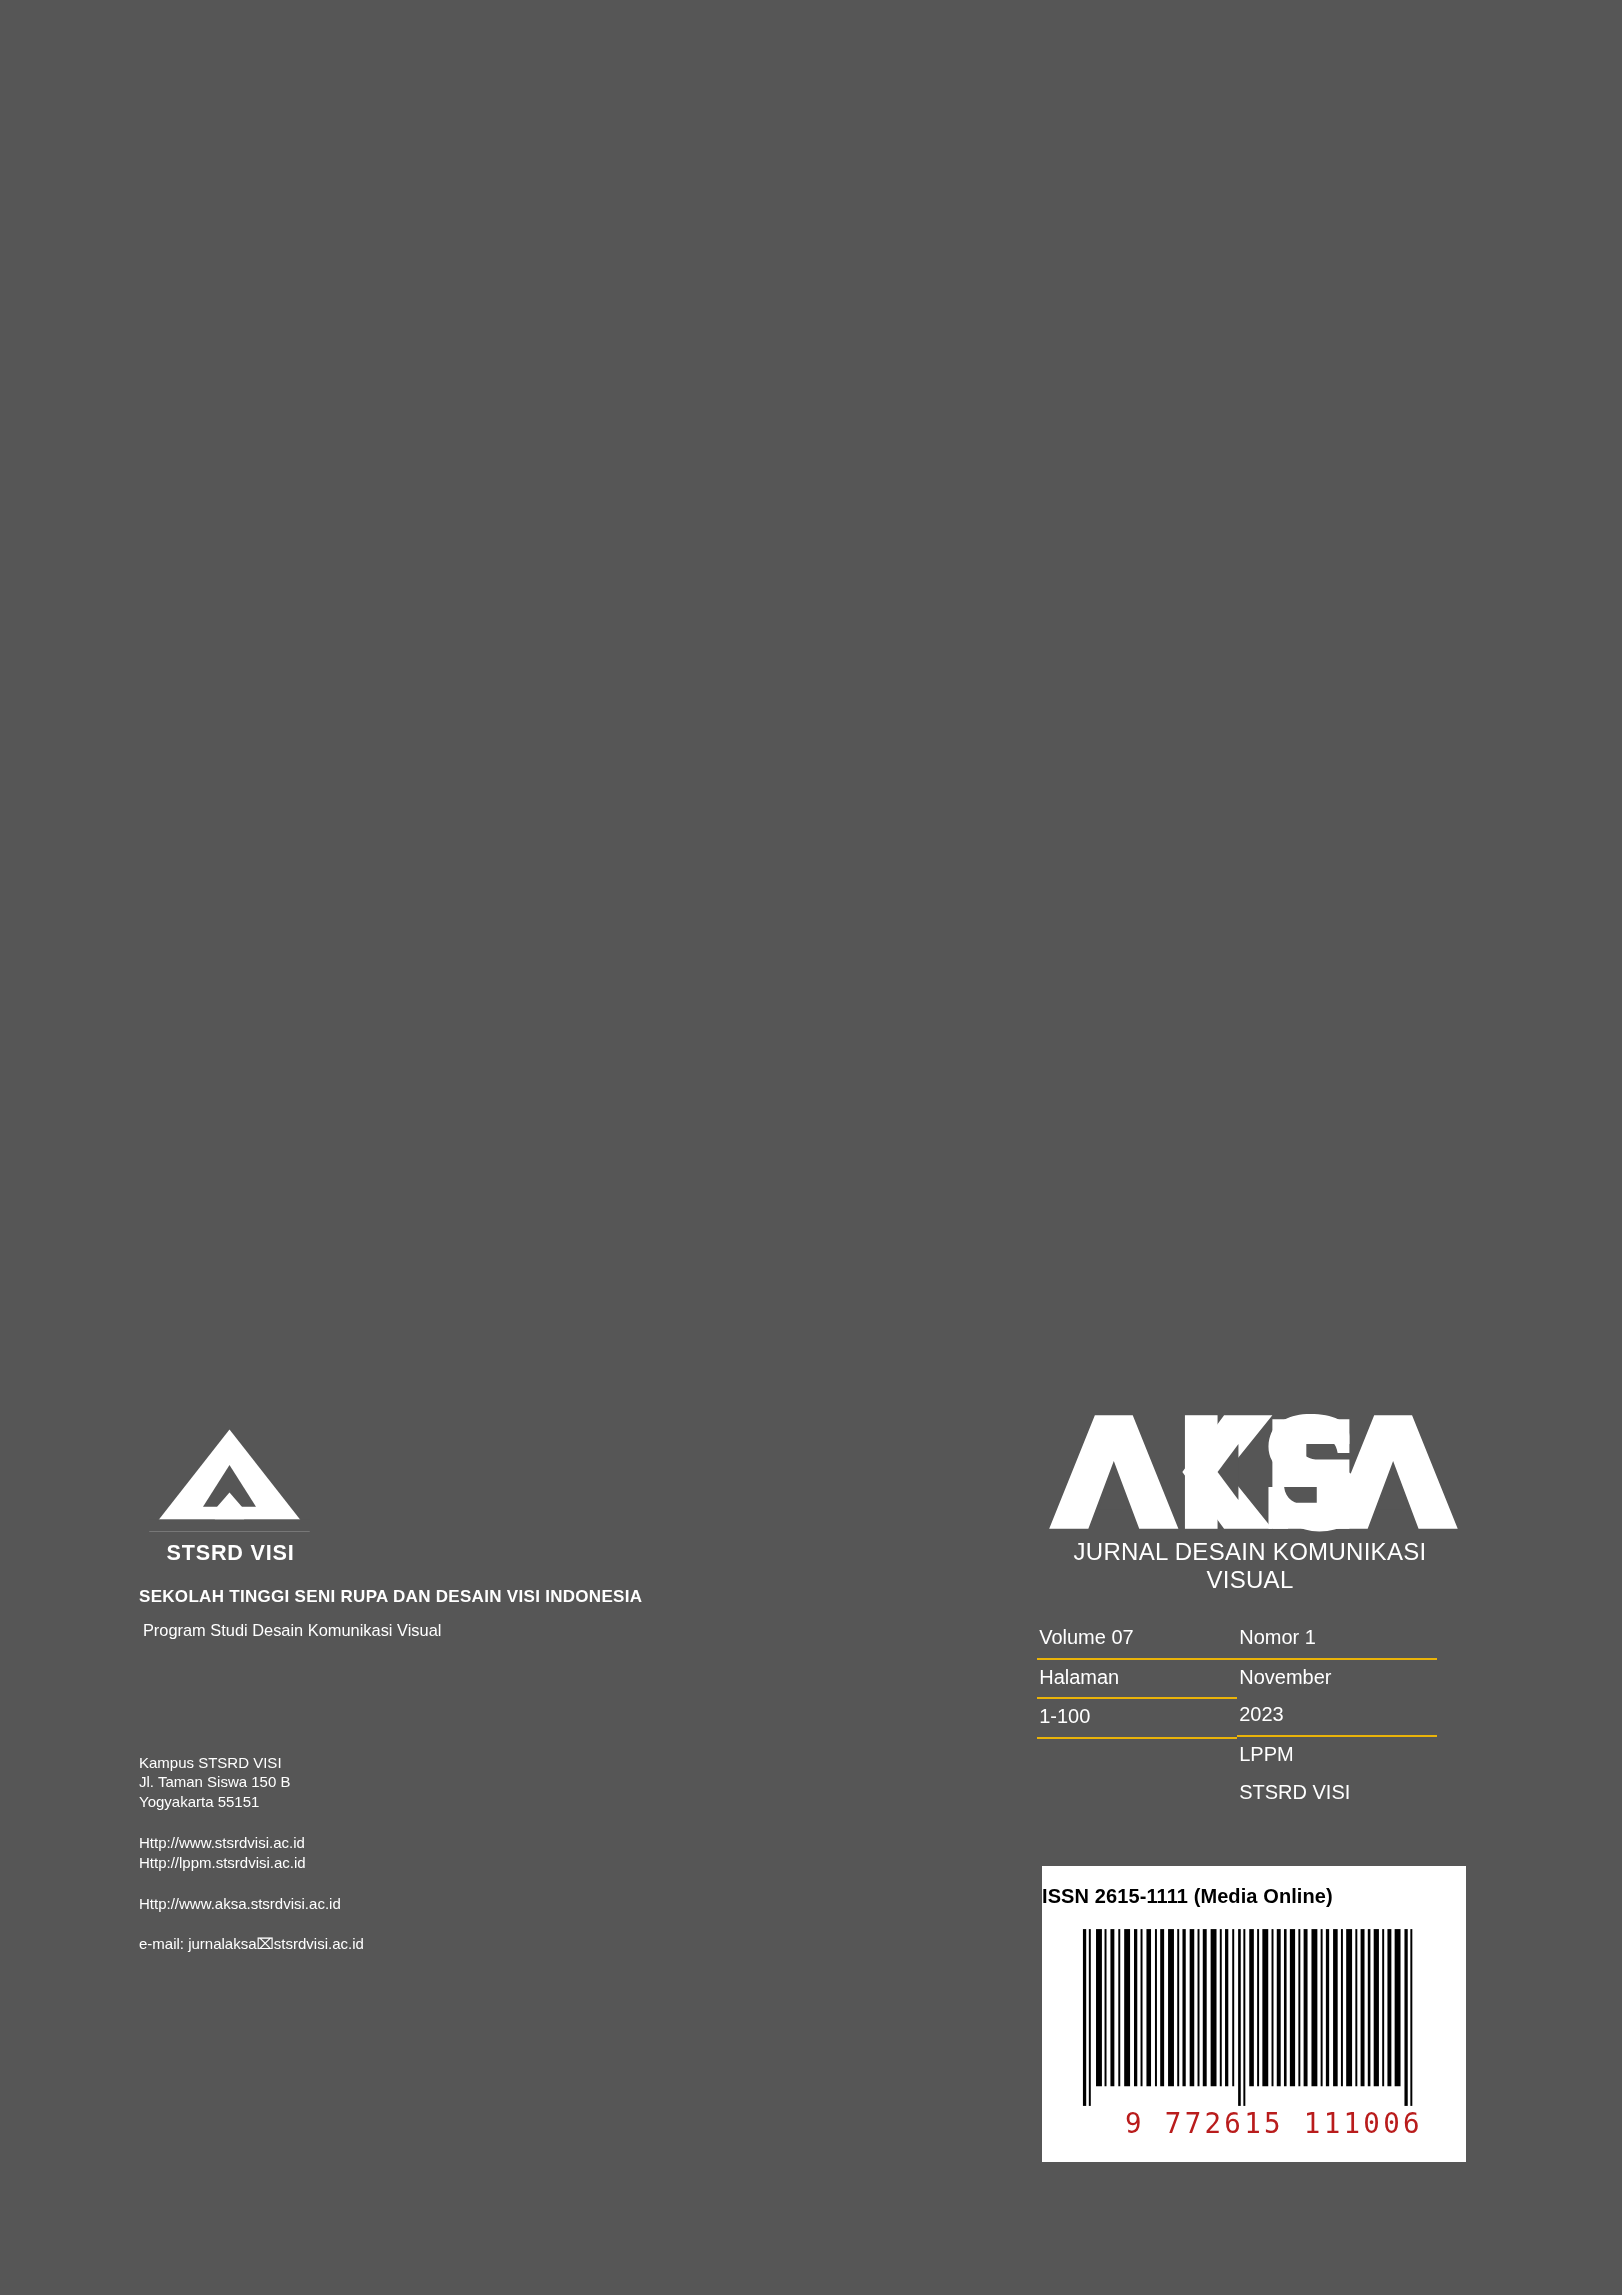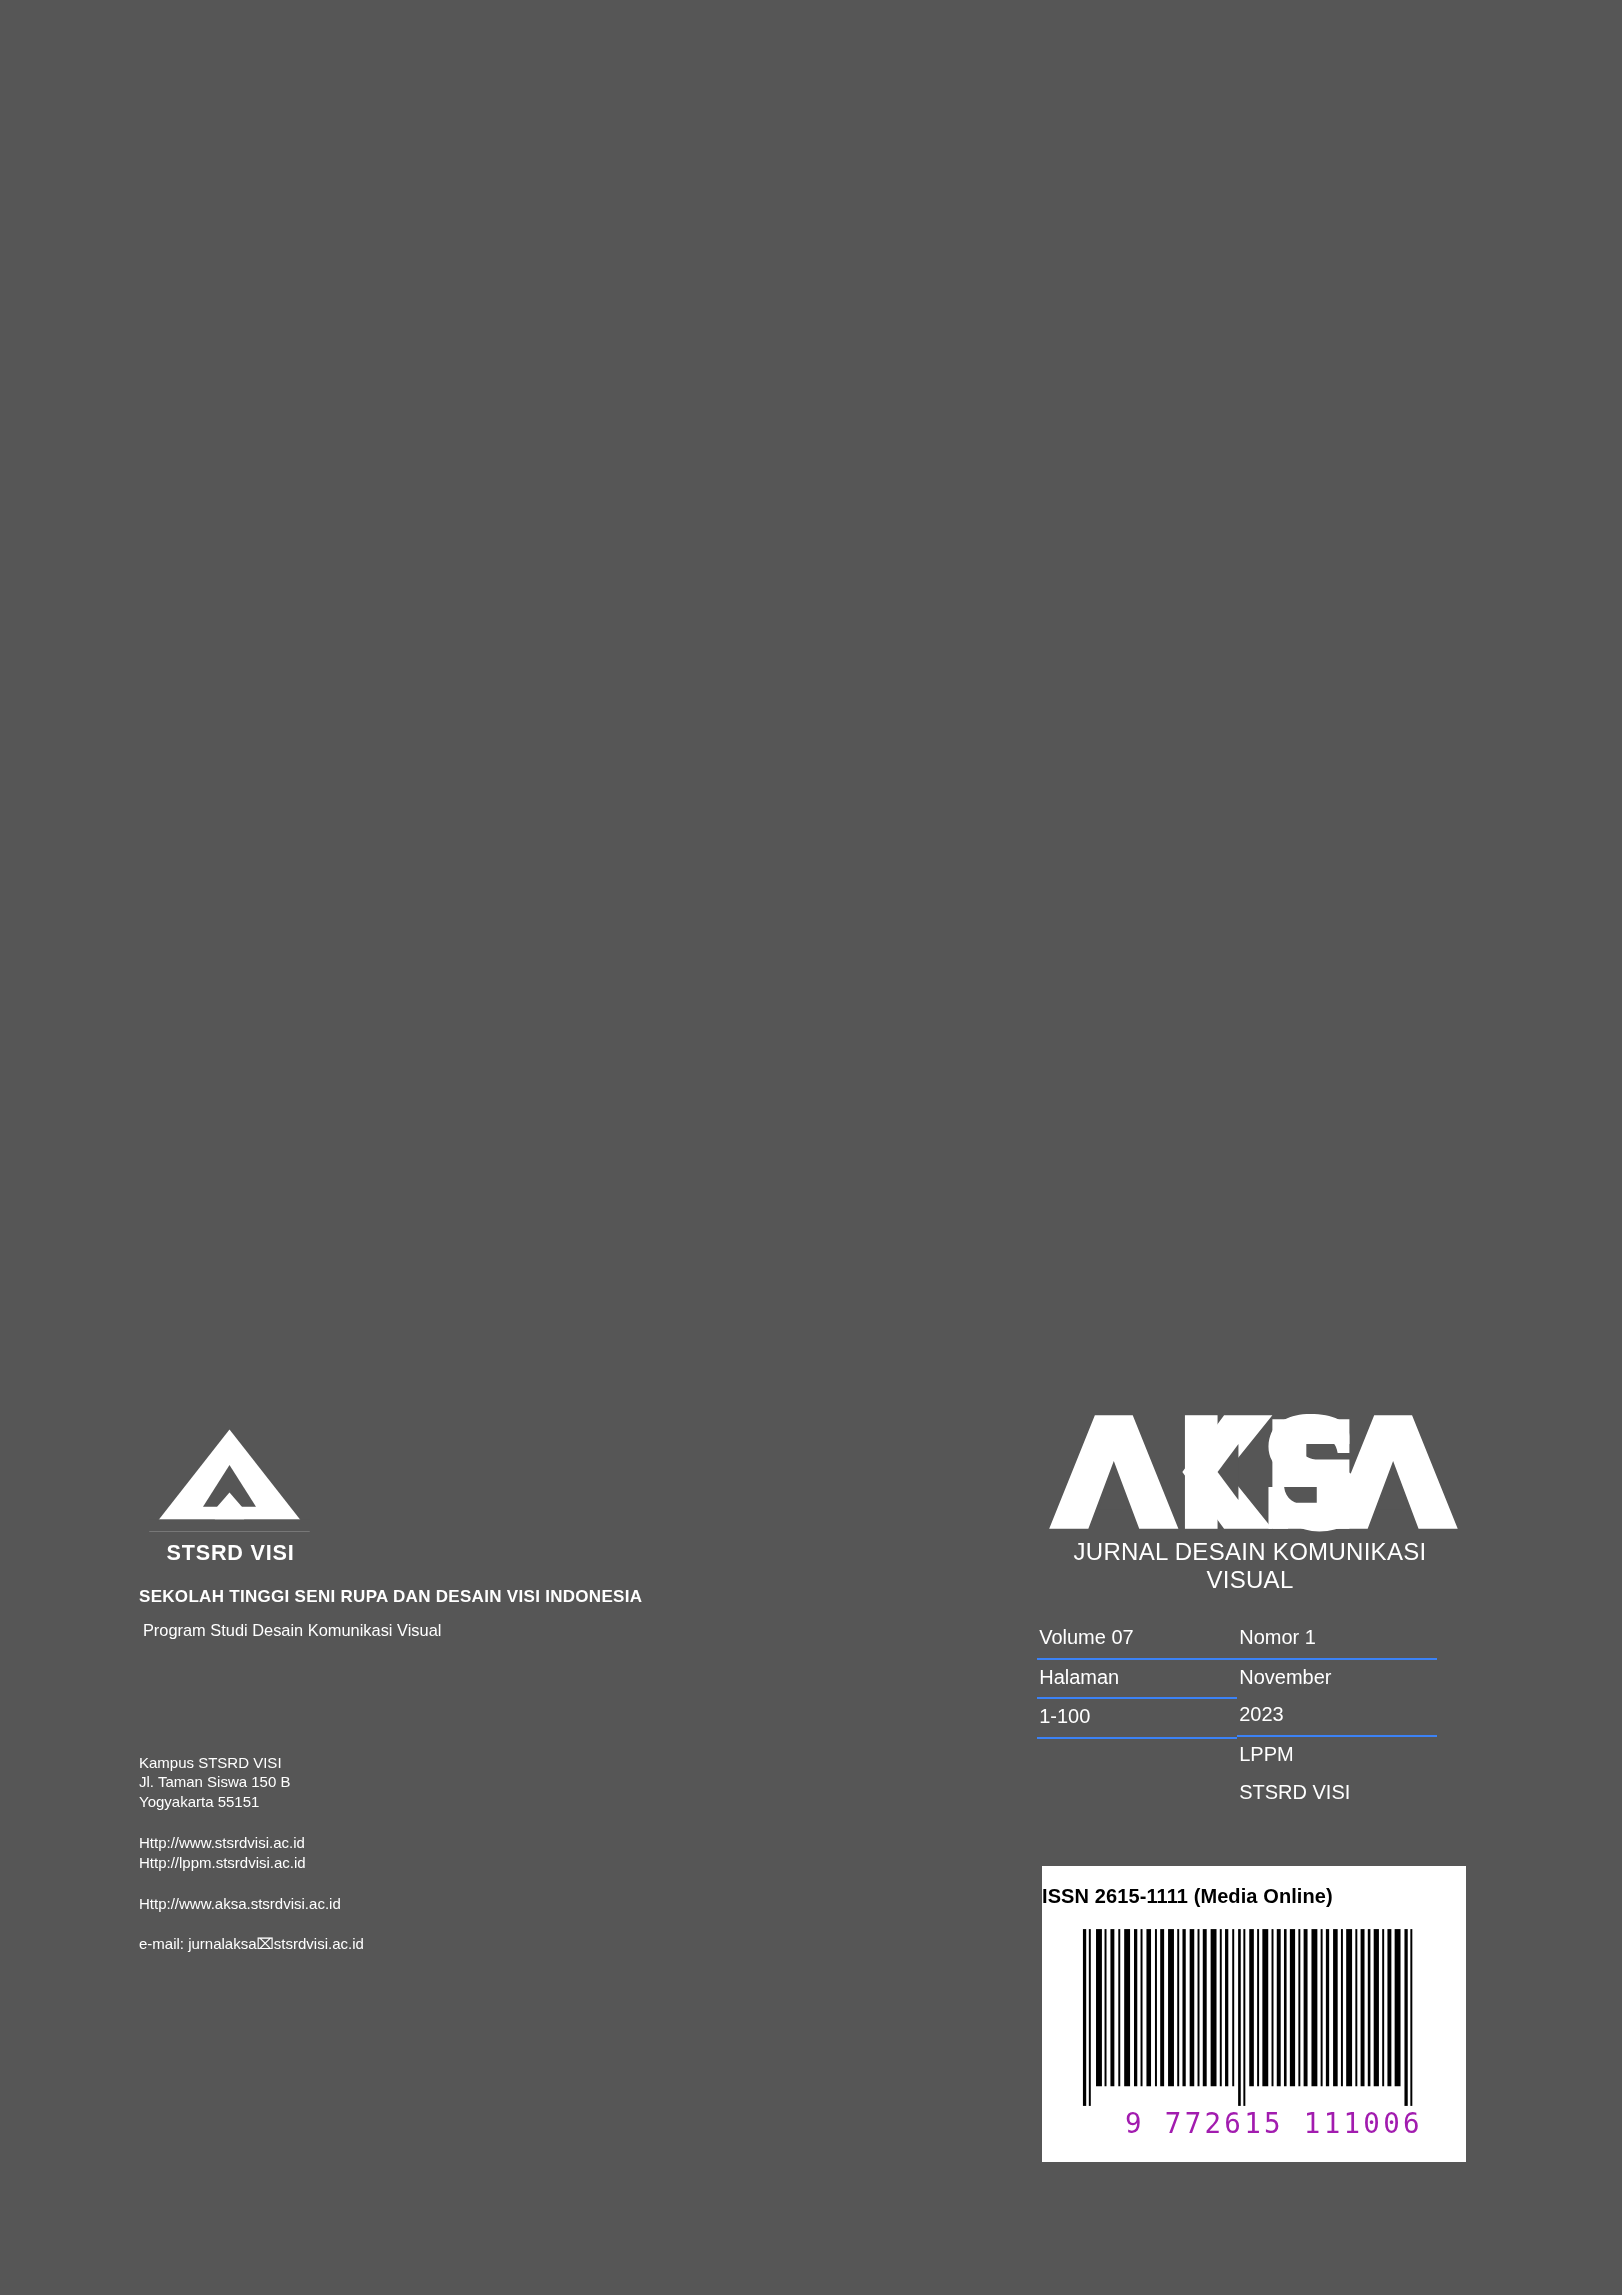--- a/index.html
+++ b/index.html
@@ -115,21 +115,21 @@
     display: flex;
     gap: 0px;
   }
   .vol-col {
     width: 200px;
   }
   .vol-cell {
     font-size: 20px;
     line-height: 1.28;
     padding: 5.2px 0 6.5px 2.6px;
-    border-bottom: 2px solid #3b82f6;
+    border-bottom: 2px solid #eab308;
     min-height: 26px;
   }
   .vol-cell.no-rule {
     border-bottom: none;
   }
 
   
   .issn-box {
     position: absolute;
     left: 1042px;
@@ -155,21 +155,21 @@
   .barcode-area svg { display: block; }
   .barcode-digits {
     position: absolute;
     left: 0;
     top: 241px;
     width: 464px;
     text-align: center;
     font-family: "DejaVu Sans Mono", monospace;
     font-size: 27.5px;
     letter-spacing: 3.3px;
-    color: #a21caf;
+    color: #b91c1c;
   }
 </style>
 </head>
 <body>
 
 <div class="page">
 
   <div class="left-block">
 
     <div class="logo-wrap">

